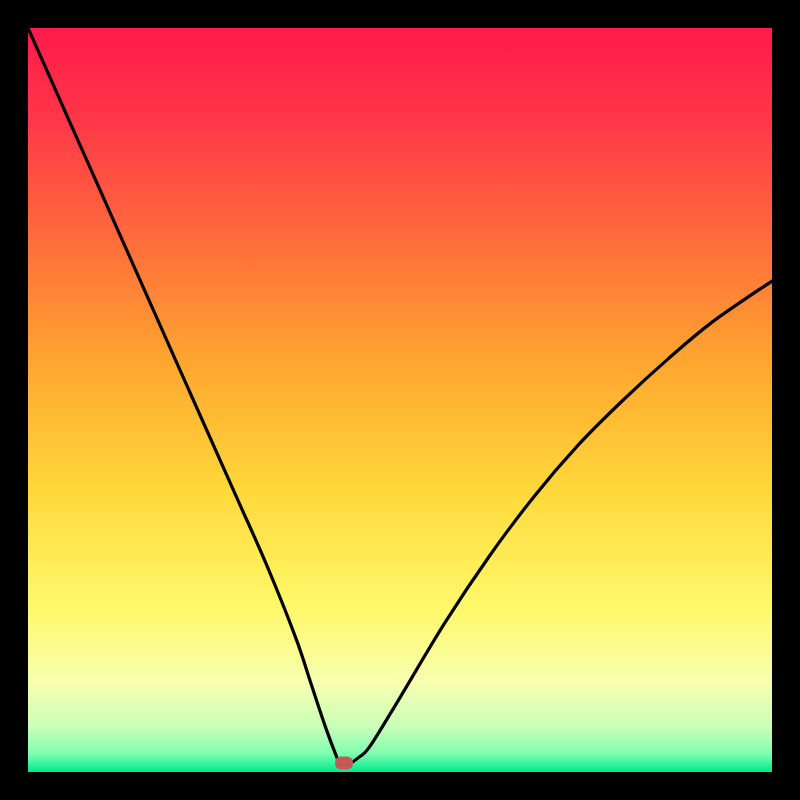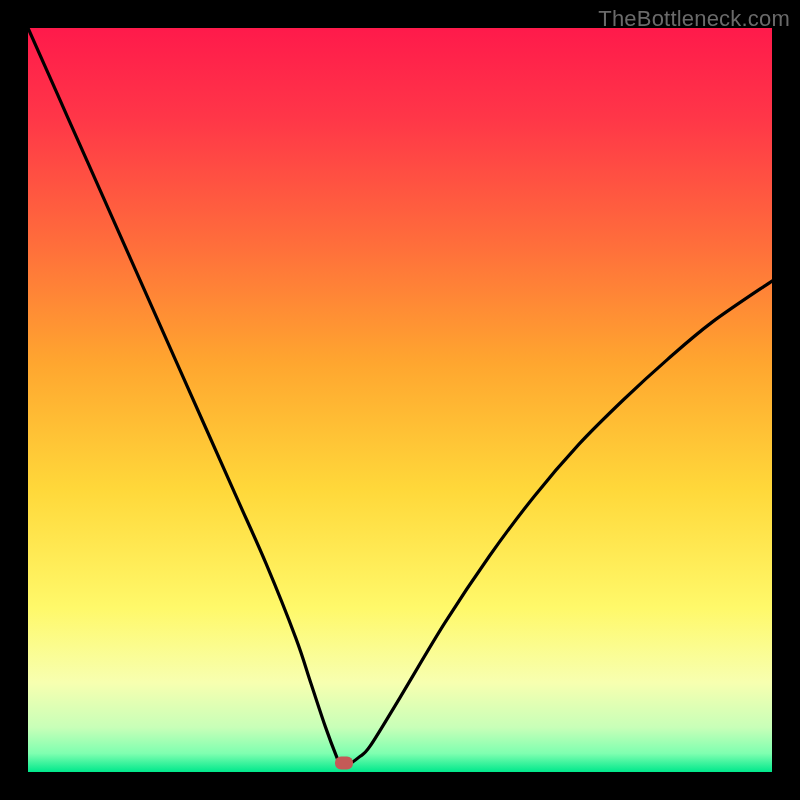--- a/index.html
+++ b/index.html
@@ -50,21 +50,20 @@
     width: 744px;
     height: 744px;
     z-index: 10;
   }
 </style>
 </head>
 <body>
 
 <div class="outer">
 
-  <div class="watermark">TheBottleneck.com</div>
 
   <div class="plot" id="plot">
 
     <svg id="bg" width="744" height="744">
       <defs>
         <linearGradient id="grad" x1="0" y1="0" x2="0" y2="1">
             <stop offset="0%" stop-color="#ff1a4b"></stop>
             <stop offset="12%" stop-color="#ff3648"></stop>
             <stop offset="28.000000000000004%" stop-color="#ff6a3c"></stop>
             <stop offset="45%" stop-color="#ffa62f"></stop>

